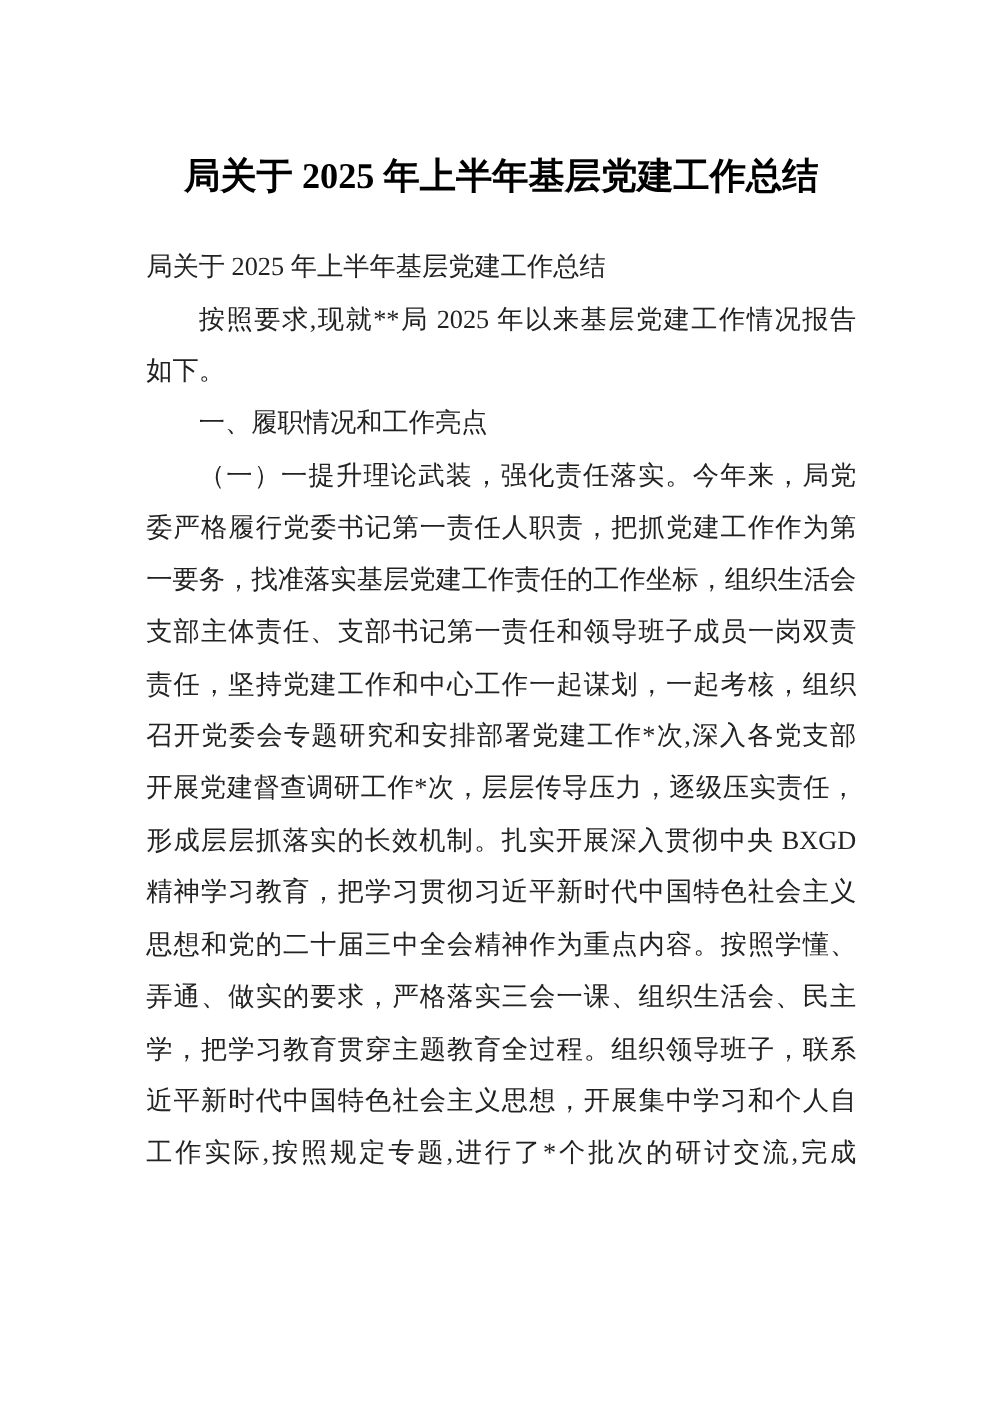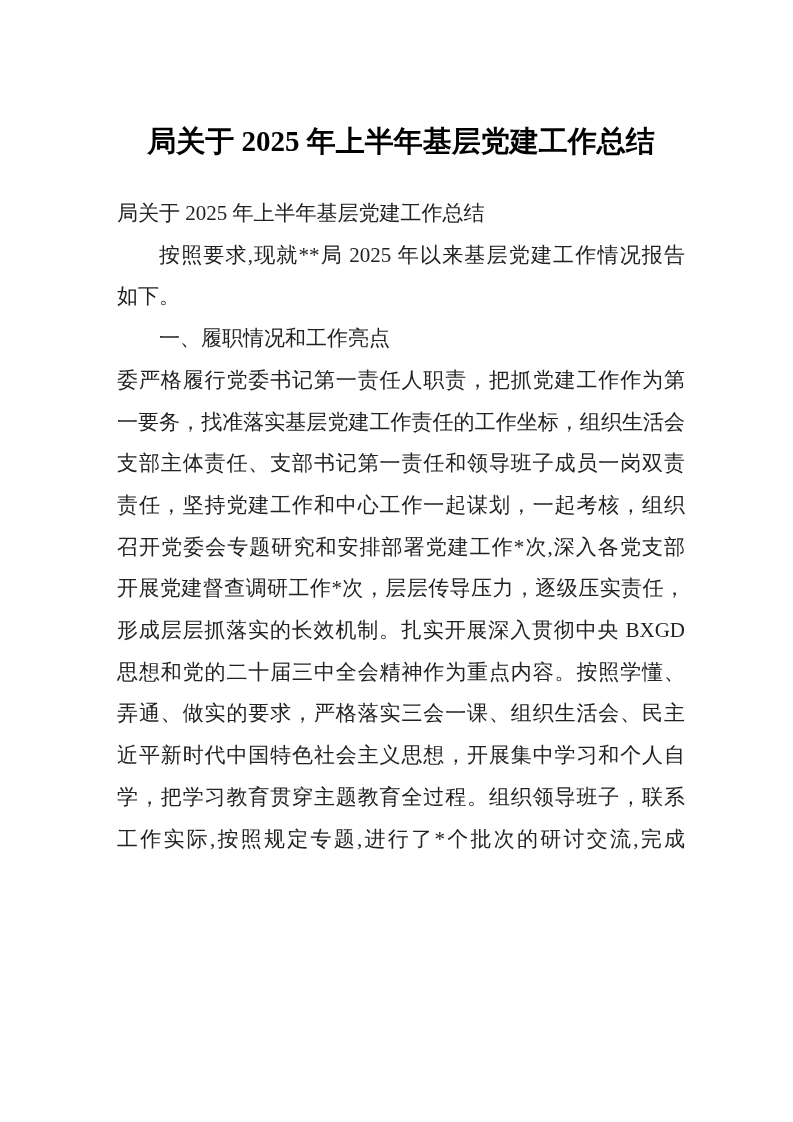--- a/index.html
+++ b/index.html
@@ -46,26 +46,28 @@
 </head>
 <body>
 
 <div class="page">
   <h1 class="doc-title">局关于 2025 年上半年基层党建工作总结</h1>
   <div class="doc-body" id="doc-body">
       <div class="line">局关于 2025 年上半年基层党建工作总结</div>
       <div class="line justify indent">按照要求,现就**局 2025 年以来基层党建工作情况报告</div>
       <div class="line">如下。</div>
       <div class="line indent">一、履职情况和工作亮点</div>
+      <div class="line justify indent">（一）一提升理论武装，强化责任落实。今年来，局党</div>
       <div class="line justify">委严格履行党委书记第一责任人职责，把抓党建工作作为第</div>
       <div class="line justify">一要务，找准落实基层党建工作责任的工作坐标，组织生活会</div>
       <div class="line justify">支部主体责任、支部书记第一责任和领导班子成员一岗双责</div>
       <div class="line justify">责任，坚持党建工作和中心工作一起谋划，一起考核，组织</div>
       <div class="line justify">召开党委会专题研究和安排部署党建工作*次,深入各党支部</div>
       <div class="line justify">开展党建督查调研工作*次，层层传导压力，逐级压实责任，</div>
       <div class="line justify">形成层层抓落实的长效机制。扎实开展深入贯彻中央 BXGD</div>
+      <div class="line justify">精神学习教育，把学习贯彻习近平新时代中国特色社会主义</div>
       <div class="line justify">思想和党的二十届三中全会精神作为重点内容。按照学懂、</div>
       <div class="line justify">弄通、做实的要求，严格落实三会一课、组织生活会、民主</div>
+      <div class="line justify">学，把学习教育贯穿主题教育全过程。组织领导班子，联系</div>
       <div class="line justify">近平新时代中国特色社会主义思想，开展集中学习和个人自</div>
-      <div class="line justify">学，把学习教育贯穿主题教育全过程。组织领导班子，联系</div>
       <div class="line justify">工作实际,按照规定专题,进行了*个批次的研讨交流,完成</div>
     </div>
 </div>
 
 </body></html>

